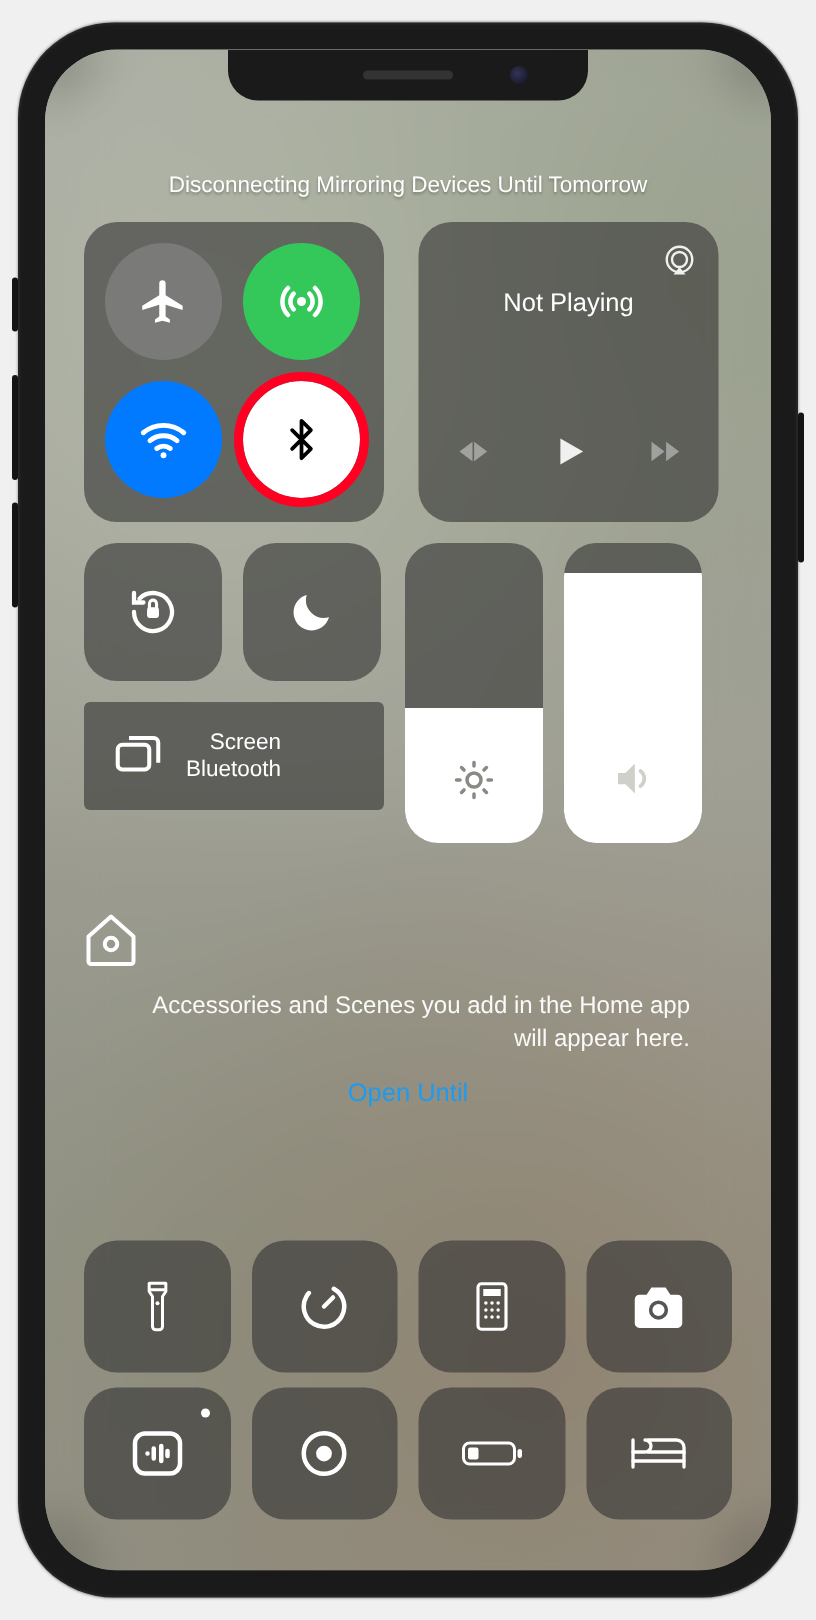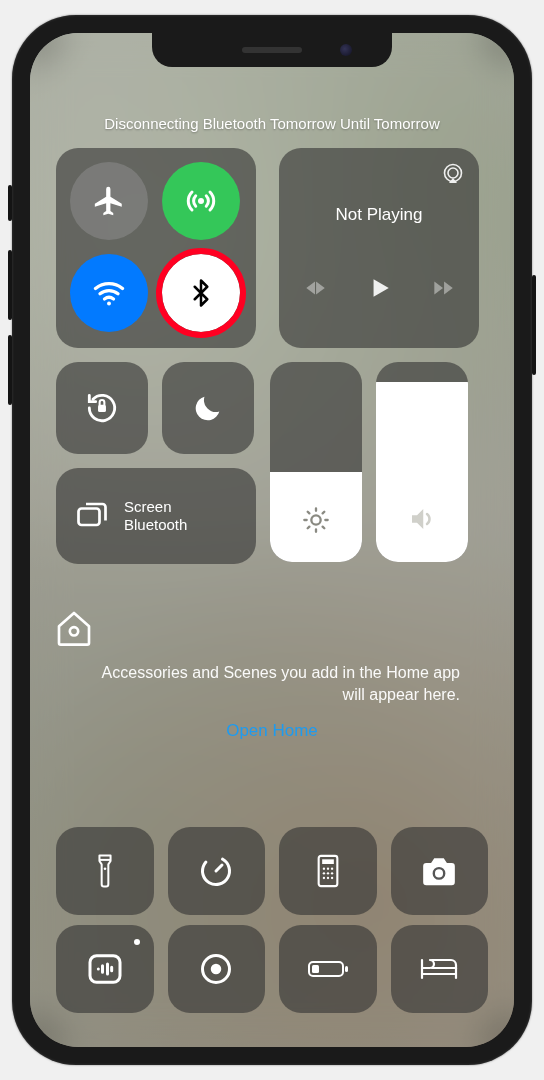--- a/index.html
+++ b/index.html
@@ -58,33 +58,33 @@
     .content { position:relative; z-index:2; height:100%; display:flex; flex-direction:column; }
     .banner { text-align:center; font-size:15px; color:#fff; margin-top:58px; margin-bottom:16px; text-shadow: 0 1px 2px rgba(0,0,0,.3); }
     .grid { display:grid; grid-template-columns: 1fr 1fr; gap:14px; padding: 0 2px;}
     .connectivity { background: rgba(50,50,50,.6); border-radius:22px; padding:14px; display:grid; grid-template-columns:1fr 1fr; grid-template-rows:1fr 1fr; gap:12px; width:200px; height:200px;}
     .toggle { width:78px; height:78px; border-radius:50%; display:flex; align-items:center; justify-content:center; position:relative;}
     .t-gray { background: rgba(140,140,140,.55); }
     .t-green { background: #34c759; }
     .t-blue { background: #027aff; }
     .t-white { background: #fff; }
     .bt-highlight { position:absolute; inset:-6px; border:6px solid #ff0022; border-radius:50%; pointer-events: none;}
-    .media { background: rgba(50,50,50,.6); border-radius:22px; width:200px; height:200px; padding:27px; display:flex; flex-direction:column; position:relative;}
+    .media { background: rgba(50,50,50,.6); border-radius:22px; width:200px; height:200px; padding:14px; display:flex; flex-direction:column; position:relative;}
     .airplay-icon { position:absolute; top:14px; right:14px; opacity:.9;}
     .np { text-align:center; font-size:17px; margin-top:30px; }
     .media-controls { margin-top:auto; margin-bottom:20px; display:flex; align-items:center; justify-content:center; gap:38px; }
     .media-controls svg { opacity:.9; }
     .media-controls .dim { opacity:.45 }
     .sq { background: rgba(50,50,50,.6); border-radius:22px; display:flex; align-items:center; justify-content:center; }
     .sq90 { width:92px; height:92px;}
     .slider { width:92px; height:200px; border-radius:22px; overflow:hidden; position:relative; }
     .sl-bg { position:absolute; inset:0; background: rgba(50,50,50,.6); }
     .sl-fill { position:absolute; left:0; right:0; bottom:0; background:#fff; }
     .sl-icon { position:absolute; left:50%; bottom:28px; transform:translateX(-50%); z-index:2;}
-    .mirror-tile { background: rgba(50,50,50,.6); border-radius:22px; width:200px; height:96px; display:flex; align-items:center; gap:14px; padding: 0 18px;}
+    .mirror-tile { background: rgba(50,50,50,.6); border-radius:4px; width:200px; height:72px; display:flex; align-items:center; gap:14px; padding: 0 18px; text-align: right;}
     .mirror-text { font-size:15px; line-height:1.2; }
     .home { margin-top:44px; text-align:center; }
     .home-msg { color: rgba(255,255,255,.95); font-size:16px; line-height:1.4; margin-top:14px; padding:0 30px;text-align:right;}
     .home-link { color:#1d9bf0; margin-top:14px; font-size:17px; cursor:pointer;}
     .shortcut-row { margin-top:auto; margin-bottom:10px; display:grid; grid-template-columns:repeat(4,1fr); gap:14px; padding:0 2px;}
     .shortcut { background: rgba(50,50,50,.6); border-radius:22px; height:88px; display:flex; align-items:center; justify-content:center;}
     svg { display:block; }
     .left-col { display:flex; flex-direction:column; gap:14px; }
     .outer-row { display:flex; gap:14px; padding:0 2px;}
     .right-col { display:flex; gap:14px; }
@@ -98,21 +98,21 @@
   <div class="buttons-left b2"></div>
   <div class="buttons-left b3"></div>
   <div class="buttons-right b4"></div>
   <div class="screen">
     <div class="blur-overlay"></div>
     <div class="notch">
       <div class="speaker"></div>
       <div class="cam"></div>
     </div>
     <div class="content">
-      <div class="banner">Disconnecting Bluetooth Tomorrow Until Tomorrow</div>
+      <div class="banner">Disconnecting Mirroring Devices Until Tomorrow</div>
 
       <div class="grid">
 
         <div class="connectivity">
           <div class="toggle t-gray">
             <svg width="34" height="34" viewBox="0 0 24 24" fill="#fff">
                 <path d="M21 16v-2l-8-5V3.5A1.5 1.5 0 0 0 11.5 2 1.5 1.5 0 0 0 10 3.5V9l-8 5v2l8-2.5V19l-2 1.5V22l3.5-1 3.5 1v-1.5L13 19v-5.5l8 2.5z"></path>
               </svg>
           </div>
           <div class="toggle t-green">
@@ -220,21 +220,21 @@
           </div>
         </div>
       </div>
 
       <div class="home">
         <svg width="40" height="40" viewBox="0 0 24 24" fill="none" stroke="#fff" stroke-width="1.6" stroke-linejoin="round">
             <path d="M3 11l9-8 9 8v10a1 1 0 0 1-1 1H4a1 1 0 0 1-1-1V11z"></path>
             <circle cx="12" cy="14" r="2.5"></circle>
           </svg>
         <div class="home-msg">Accessories and Scenes you add in the Home app will appear here.</div>
-        <div class="home-link">Open Home</div>
+        <div class="home-link">Open Until</div>
       </div>
 
       <div class="shortcut-row">
         <div class="shortcut">
           <svg width="28" height="40" viewBox="0 0 24 36" fill="none" stroke="#fff" stroke-width="1.8" stroke-linejoin="round">
               <path d="M7 4h10v5l-2 3v18a2 2 0 0 1-2 2h-2a2 2 0 0 1-2-2V12L7 9V4z"></path>
               <path d="M7 8h10"></path>
               <circle cx="12" cy="16" r="1.2" fill="#fff" stroke="none"></circle>
             </svg>
         </div>

